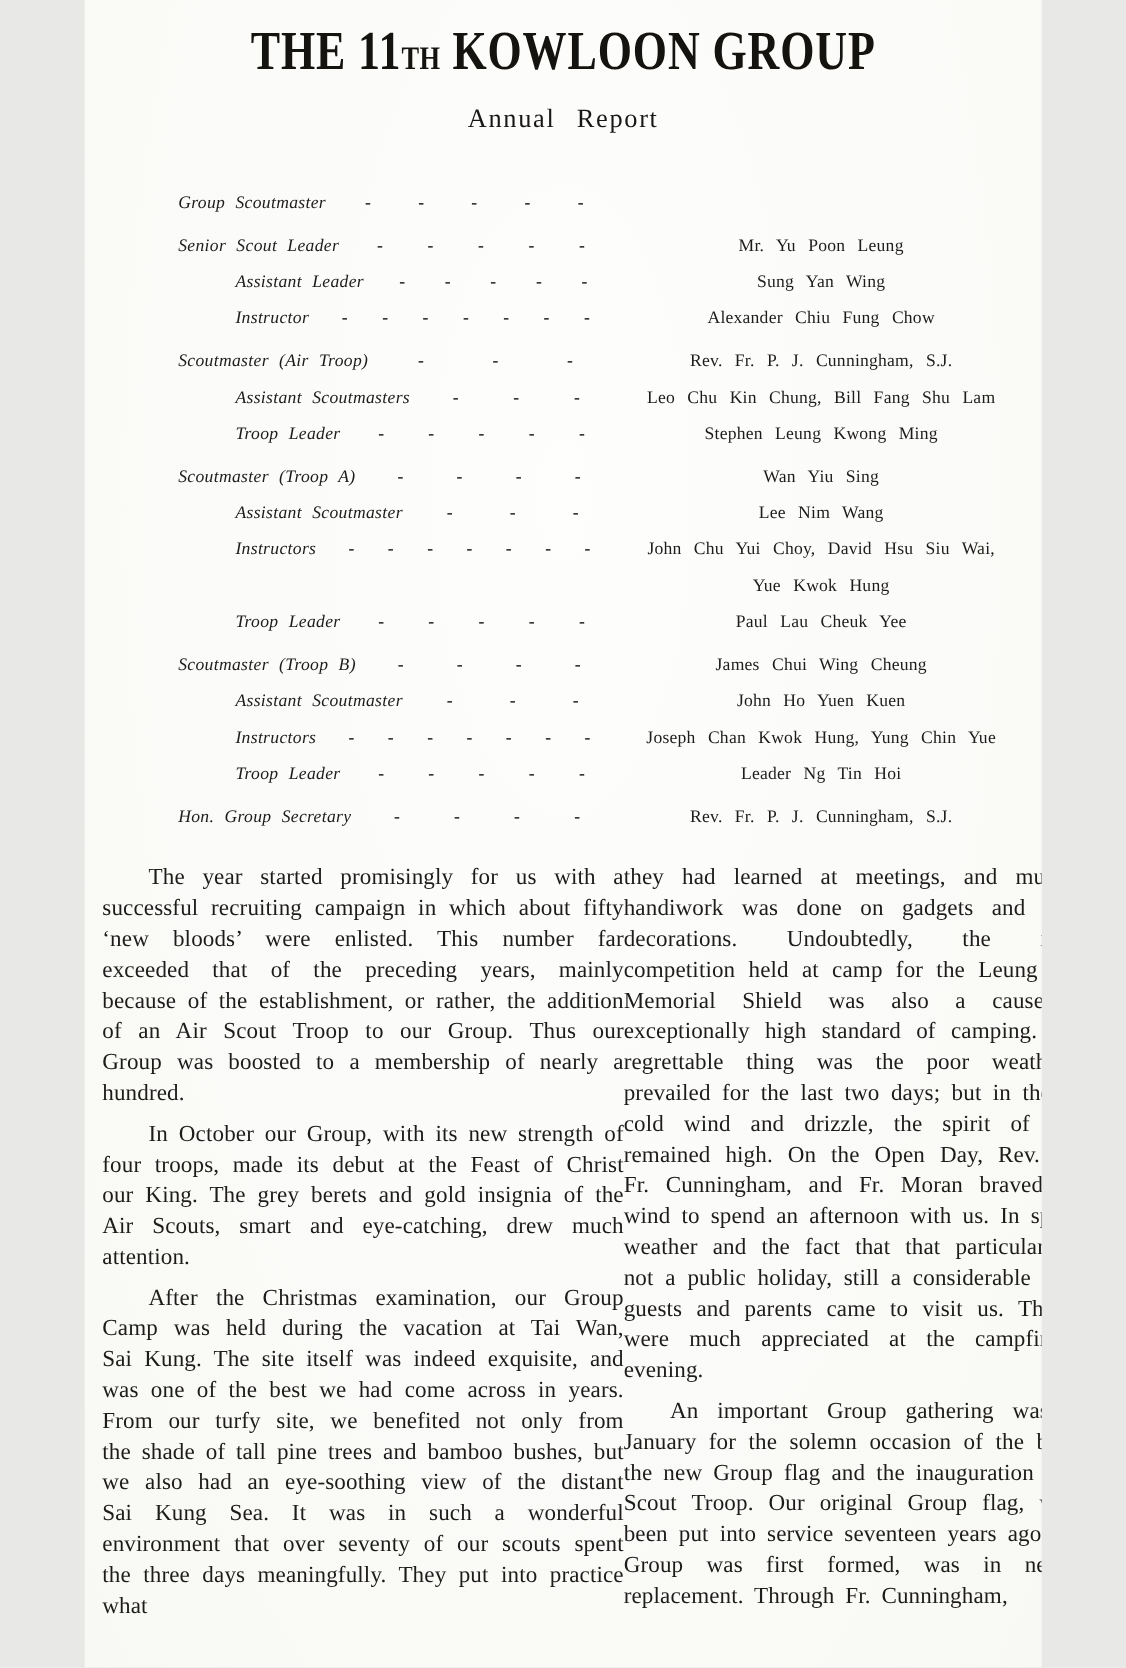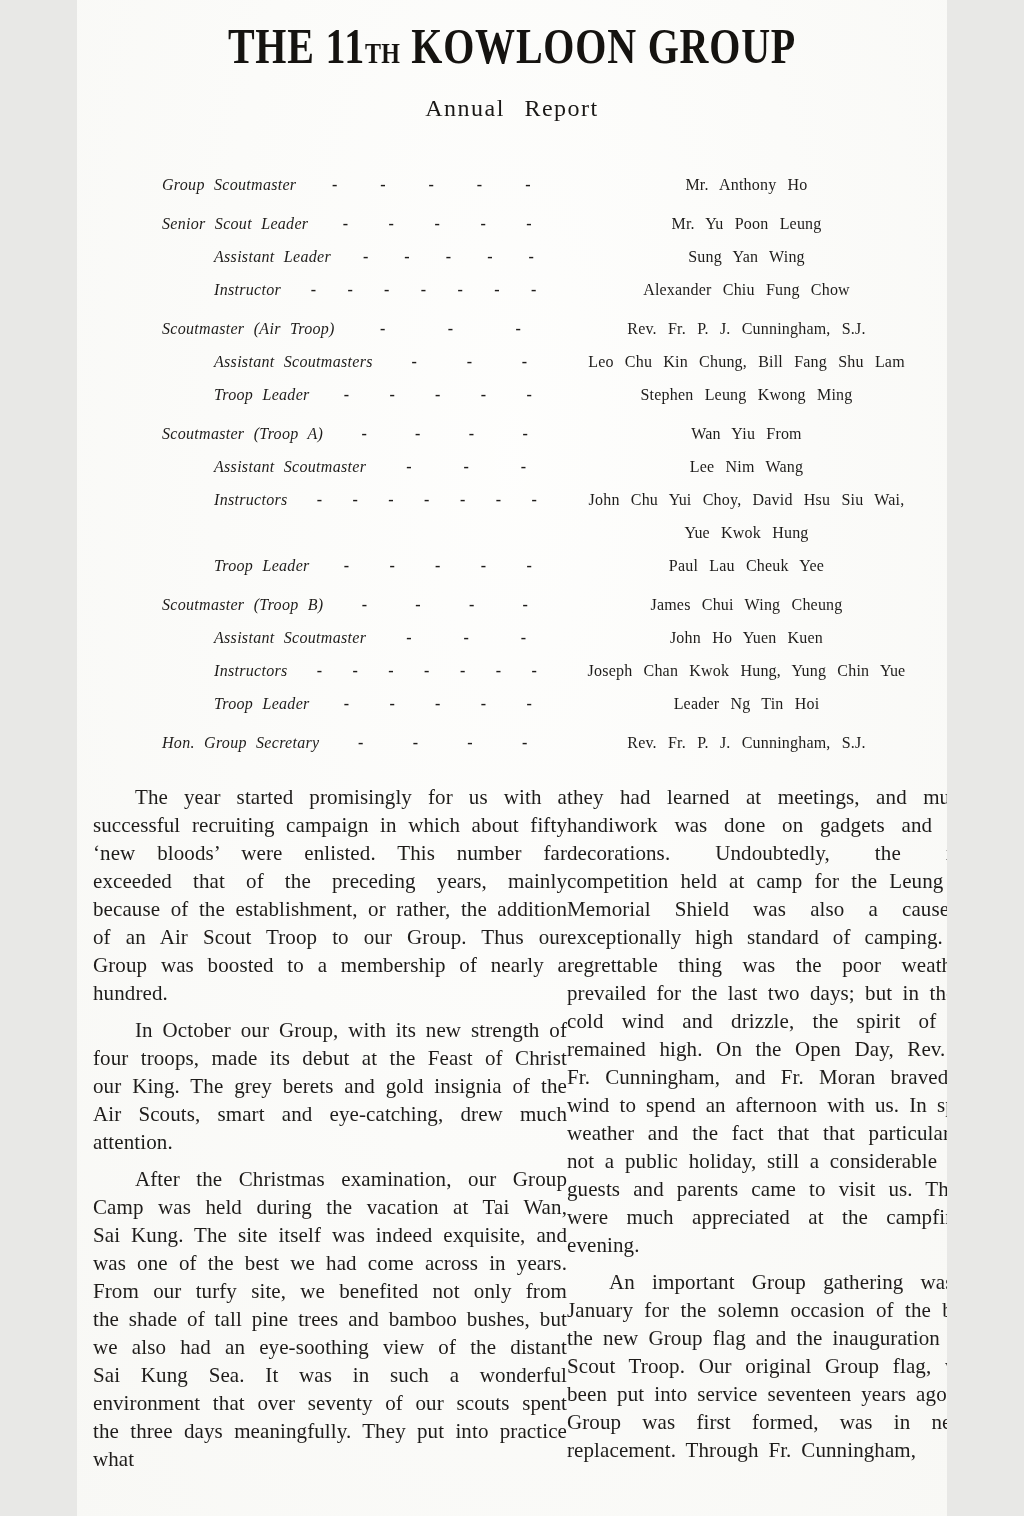--- a/index.html
+++ b/index.html
@@ -63,21 +63,20 @@
         <div class="r-left">
           <span class="r-label">Group Scoutmaster</span>
           <span class="r-dashes">
             <span>-</span>
             <span>-</span>
             <span>-</span>
             <span>-</span>
             <span>-</span>
           </span>
         </div>
-        <div class="r-name">Mr. Anthony Ho</div>
       </div>
       <div class="r-row r-gap">
         <div class="r-left">
           <span class="r-label">Senior Scout Leader</span>
           <span class="r-dashes">
             <span>-</span>
             <span>-</span>
             <span>-</span>
             <span>-</span>
             <span>-</span>
@@ -151,21 +150,21 @@
       <div class="r-row r-gap">
         <div class="r-left">
           <span class="r-label">Scoutmaster (Troop A)</span>
           <span class="r-dashes">
             <span>-</span>
             <span>-</span>
             <span>-</span>
             <span>-</span>
           </span>
         </div>
-        <div class="r-name">Wan Yiu From</div>
+        <div class="r-name">Wan Yiu Sing</div>
       </div>
       <div class="r-row">
         <div class="r-left r-ind">
           <span class="r-label">Assistant Scoutmaster</span>
           <span class="r-dashes">
             <span>-</span>
             <span>-</span>
             <span>-</span>
           </span>
         </div>

